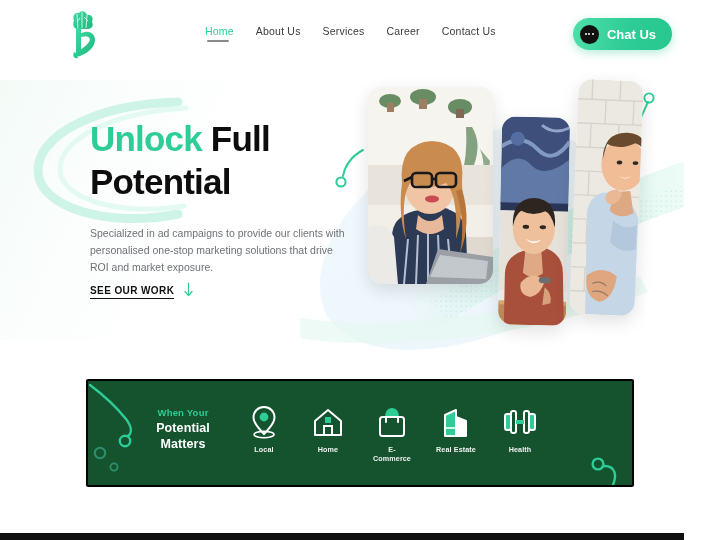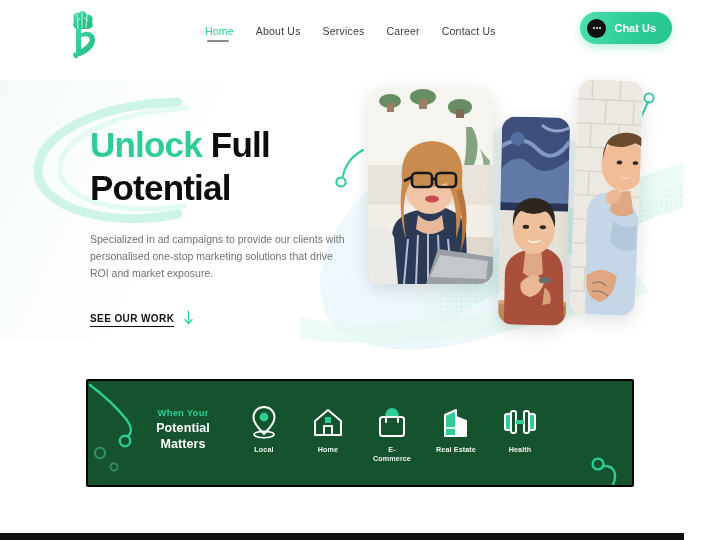--- a/index.html
+++ b/index.html
@@ -27,47 +27,47 @@
   .nav-item {
     font-size:10.5px; color:#3b3b3b; letter-spacing:.2px;
     position:relative; padding-bottom:5px; white-space:nowrap; cursor:pointer;
   }
   .nav-item.active { color:#2ecc96; }
   .nav-item.active:after {
     content:""; position:absolute; left:2px; bottom:0; width:22px; height:2.5px;
     background:#8a8a8a; border-radius:2px;
   }
   .chat-btn {
-    position:absolute; right:48px; top:12px;
+    position:absolute; right:48px; top:18px;
     height:32px; padding:0 16px 0 7px;
     border-radius:20px; border:none;
     background:linear-gradient(100deg,#4fe0ab 0%,#2ecc96 55%,#27c78e 100%);
     display:flex; align-items:center; gap:8px;
-    color:#fff; font-size:11px; font-weight:bold; cursor:pointer;
+    color:#fff; font-size:13px; font-weight:bold; cursor:pointer;
     box-shadow:0 3px 10px rgba(46,204,150,.35);
     font-family:"Liberation Sans", sans-serif;
   }
   .chat-bubble {
     width:19px; height:19px; border-radius:50%; background:#111;
     display:flex; align-items:center; justify-content:center; flex:0 0 auto;
   }
   .chat-bubble span { display:block; width:2px; height:2px; border-radius:50%; background:#fff; margin:0 .6px; }
 
   
   .hero-copy { position:absolute; left:90px; top:100px; width:270px; z-index:10; }
   .eyebrow { font-size:14.5px; font-weight:bold; color:#111; letter-spacing:-.1px; }
   .headline {
-    margin-top:24px; font-size:35px; font-weight:bold; line-height:1.22;
+    margin-top:18px; font-size:35px; font-weight:bold; line-height:1.22;
     color:#0d0d0d; letter-spacing:-.8px;
   }
   .headline .accent { color:#2ecc96; }
   .sub {
     margin-top:22px; font-size:10.5px; line-height:1.62; color:#6e7276; width:255px;
   }
-  .cta { margin-top:28px; display:flex; align-items:center; gap:9px; cursor:pointer; width:fit-content; }
+  .cta { margin-top:6px; display:flex; align-items:center; gap:9px; cursor:pointer; width:fit-content; }
   .cta-text {
     font-size:10px; font-weight:bold; color:#111; letter-spacing:.4px;
     border-bottom:1.4px solid #111; padding-bottom:2px;
   }
 
   
   .photos { position:absolute; left:368px; top:85px; width:300px; height:255px; z-index:8; }
   .card { position:absolute; border-radius:14px; overflow:hidden; box-shadow:0 6px 18px rgba(0,0,0,.12); }
   .card-1 { left:0;   top:2px;   width:125px; height:197px; }
   .card-2 { left:132px; top:32px; width:68px;  height:208px; transform:rotate(1.2deg); }

